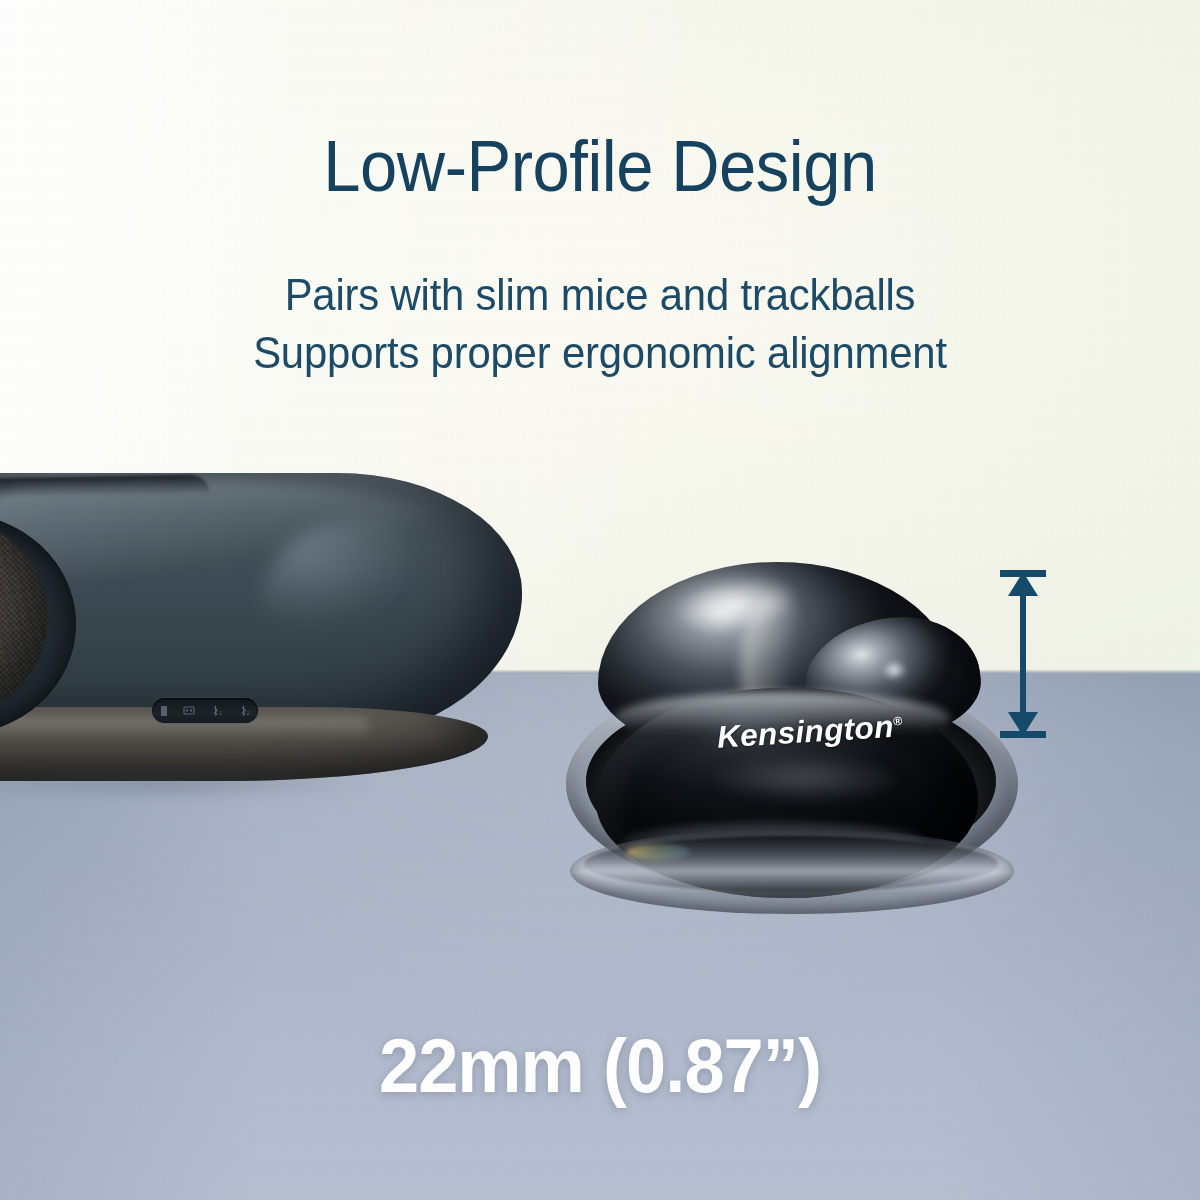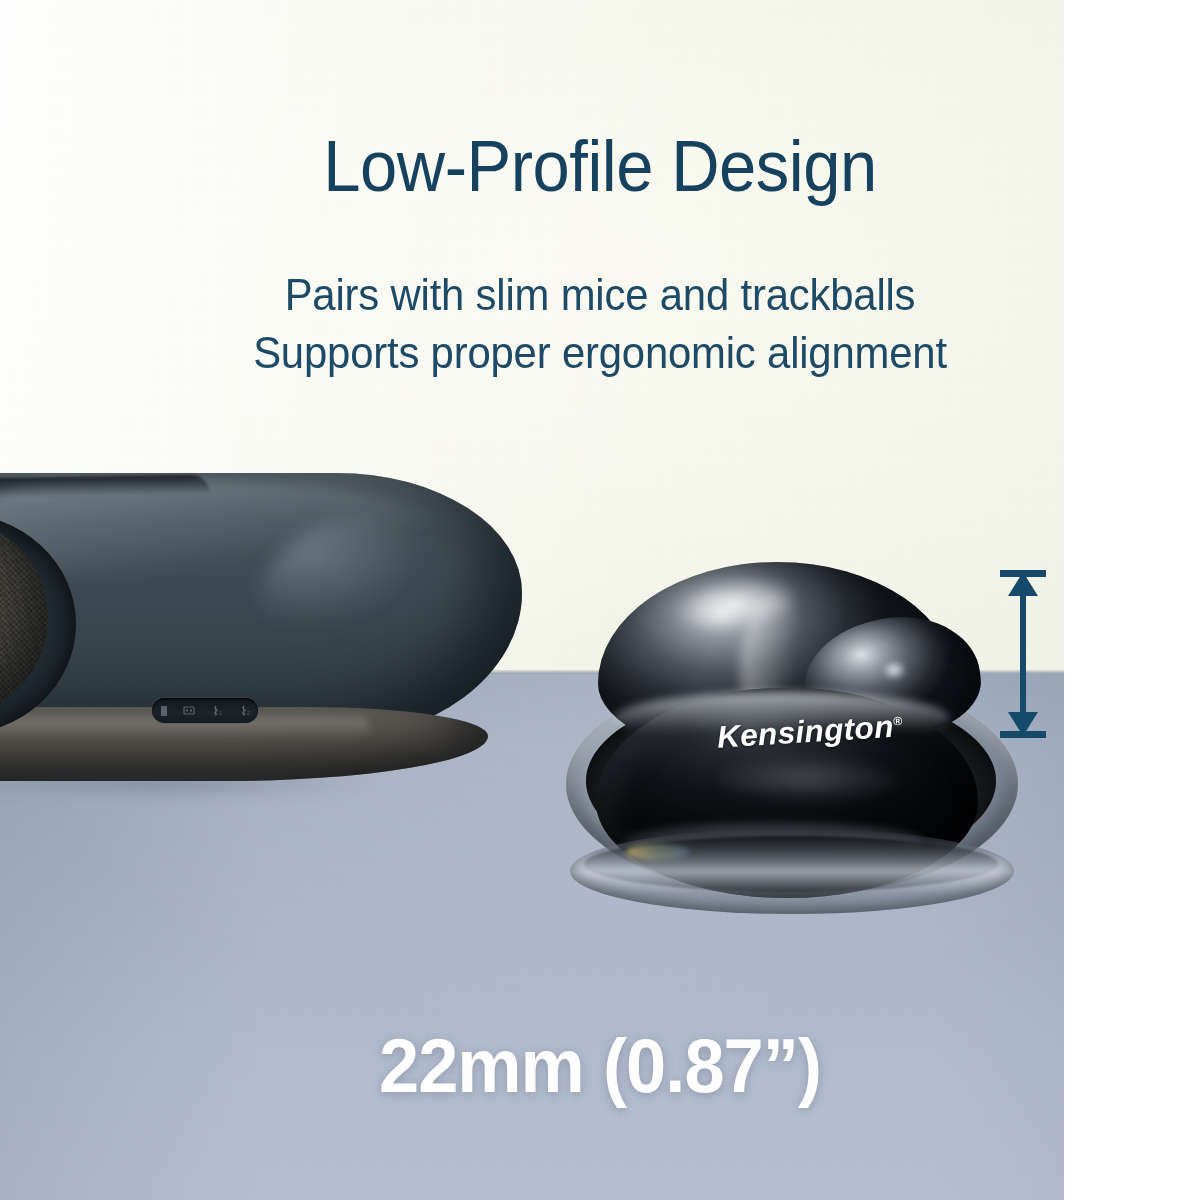--- a/index.html
+++ b/index.html
@@ -2,21 +2,21 @@
 <html><head>
 <meta charset="utf-8">
 <style>
   html, body {
     margin: 0;
     padding: 0;
     background: #ffffff;
   }
   #scene {
     position: relative;
-    width: 1064px;
+    width: 1200px;
     height: 1200px;
     overflow: hidden;
     font-family: "Liberation Sans", sans-serif;
     background: #fdfdfa;
   }
 
   
   .backdrop-wall {
     position: absolute;
     left: 0; top: 0;

